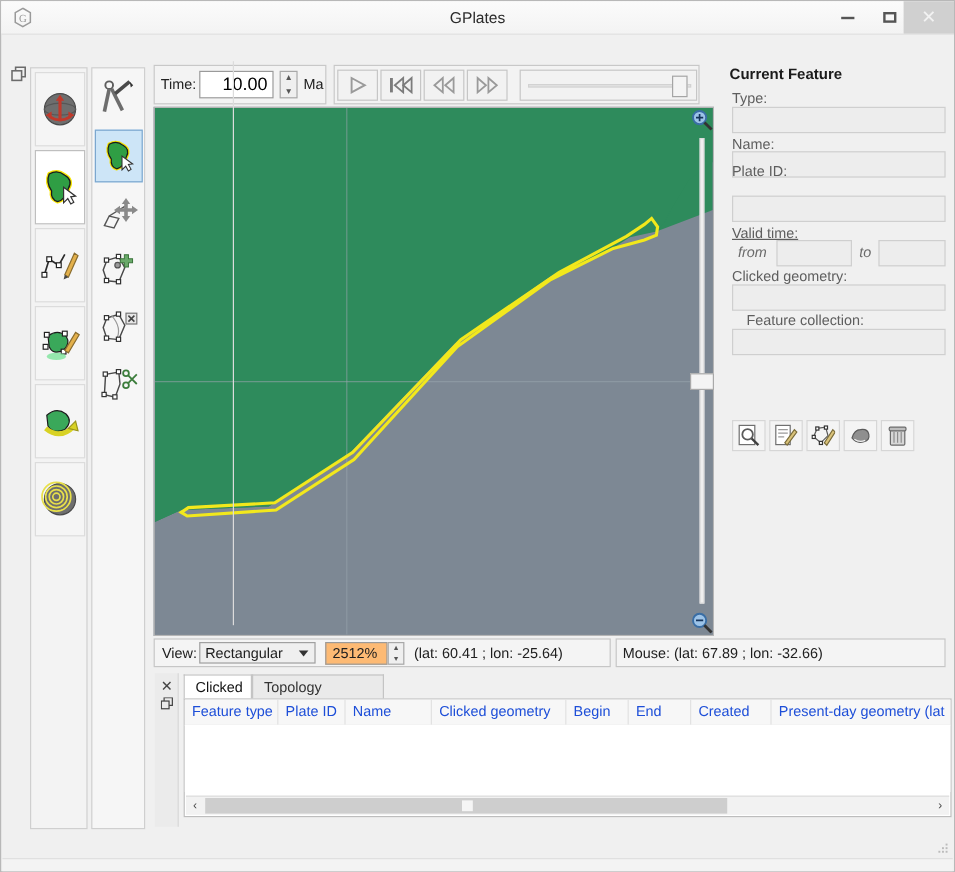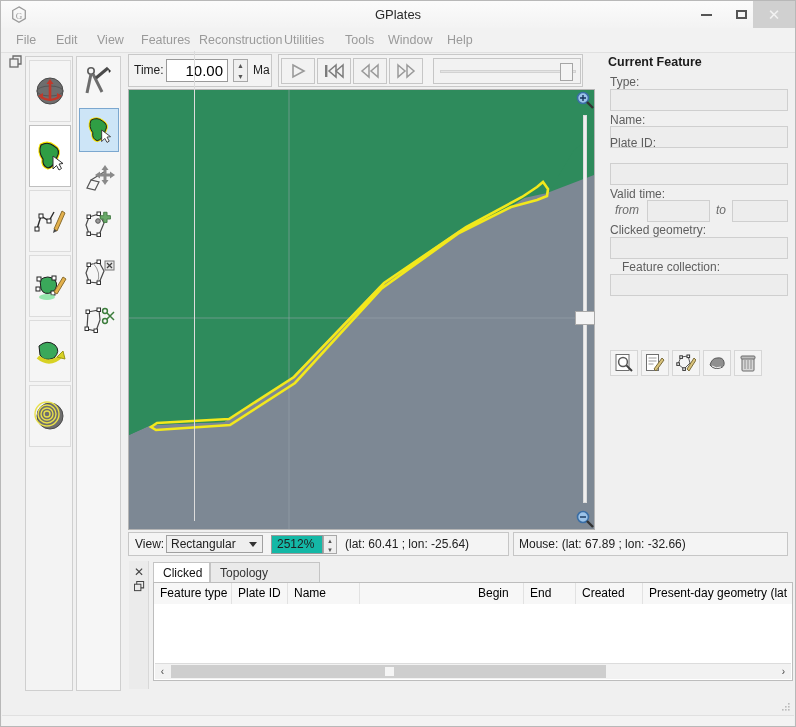--- a/index.html
+++ b/index.html
@@ -155,21 +155,21 @@
     background: #efefef; border: 1px solid #a0a0a0; box-sizing: border-box;
     font-size: 12px; line-height: 16px; padding-left: 4px;
   }
   .combo .arrow {
     position: absolute; right: 5px; top: 6px;
     width: 0; height: 0; border-left: 4px solid transparent;
     border-right: 4px solid transparent; border-top: 5px solid #333;
   }
   .zoombox {
     position: absolute; left: 270px; top: 534px; width: 52px; height: 19px;
-    background: #14b8a6; border: 1px solid #9a9a9a; box-sizing: border-box;
+    background: #fdba74; border: 1px solid #9a9a9a; box-sizing: border-box;
     font-size: 12px; line-height: 17px; padding-left: 5px;
   }
   .zoomspin {
     position: absolute; left: 322px; top: 534px; width: 14px; height: 19px;
     border: 1px solid #a8a8a8; background: #efefef; box-sizing: border-box;
   }
   .zoomspin .up, .zoomspin .dn {
     position: absolute; left: 0; width: 12px; height: 9px;
     display: flex; align-items: center; justify-content: center;
     font-size: 6px; color: #555;
@@ -202,21 +202,21 @@
   .tablebox {
     position: absolute; left: 152px; top: 581px; width: 640px; height: 99px;
     background: #ffffff; border: 1px solid #bdbdbd; box-sizing: border-box;
   }
   .thead {
     position: absolute; left: 0; top: 0; width: 638px; height: 21px;
     background: #f7f7f7; border-bottom: 1px solid #d4d4d4;
   }
   .th {
     position: absolute; top: 0; height: 21px; line-height: 21px;
-    font-size: 12px; color: #000000; padding-left: 6px;
+    font-size: 12px; color: #1d4ed8; padding-left: 6px;
     border-right: 1px solid #e2e2e2; box-sizing: border-box;
     white-space: nowrap; overflow: hidden;
   }
   .tbody { position: absolute; left: 0; top: 21px; width: 638px; height: 56px; background: #fff; }
   .hscroll {
     position: absolute; left: 1px; bottom: 1px; width: 636px; height: 16px;
     background: #f2f2f2; border-top: 1px solid #dcdcdc; box-sizing: border-box;
   }
   .hscroll .arrowbtn {
     position: absolute; top: 0; width: 15px; height: 15px;
@@ -273,31 +273,20 @@
       <div class="glyph-min"></div>
     </div>
     <div class="winbtn max">
       <div class="glyph-max"></div>
     </div>
     <div class="winbtn close">
       <div class="glyph-close">✕</div>
     </div>
   </div>
 
-  <div class="menubar">
-    <div class="menu-item" style="left:8px">File</div>
-    <div class="menu-item" style="left:48px">Edit</div>
-    <div class="menu-item" style="left:89px">View</div>
-    <div class="menu-item" style="left:133px">Features</div>
-    <div class="menu-item" style="left:191px">Reconstruction</div>
-    <div class="menu-item" style="left:276px">Utilities</div>
-    <div class="menu-item" style="left:337px">Tools</div>
-    <div class="menu-item" style="left:380px">Window</div>
-    <div class="menu-item" style="left:439px">Help</div>
-  </div>
 
   <svg class="undock-handle" viewBox="0 0 14 14">
     <rect x="1" y="4" width="8" height="8" fill="none" stroke="#6b6b6b" stroke-width="1.3"></rect>
     <polyline points="4,4 4,1 12,1 12,9 9,9" fill="none" stroke="#6b6b6b" stroke-width="1.3"></polyline>
   </svg>
 
   <div class="lefttools">
     <div class="toolbtn" style="top:3px">
       <svg width="36" height="36" viewBox="0 0 36 36">
         <circle cx="18" cy="18" r="13" fill="#6e6e6e" stroke="#4a4a4a"></circle>
@@ -513,20 +502,21 @@
   <div class="tabrow">
     <div class="tab active" style="left:0px; width:57px;">Clicked</div>
     <div class="tab" style="left:57px; width:110px;">Topology Sections</div>
   </div>
 
   <div class="tablebox">
     <div class="thead">
       <div class="th" style="left:0px;   width:78px;">Feature type</div>
       <div class="th" style="left:78px;  width:56px;">Plate ID</div>
       <div class="th" style="left:134px; width:72px;">Name</div>
+      <div class="th" style="left:206px; width:112px;">Clicked geometry</div>
       <div class="th" style="left:318px; width:52px;">Begin</div>
       <div class="th" style="left:370px; width:52px;">End</div>
       <div class="th" style="left:422px; width:67px;">Created</div>
       <div class="th" style="left:489px; width:149px; border-right:none;">Present-day geometry (lat</div>
     </div>
     <div class="tbody"></div>
     <div class="hscroll">
       <div class="arrowbtn" style="left:0px;">‹</div>
       <div class="thumb">
         <div class="grip"></div>
@@ -553,21 +543,21 @@
 
     <div class="cf-label" style="left:9px; top:24px;">Type:</div>
     <div class="cf-field" style="left:9px; top:38px; width:178px;"></div>
 
     <div class="cf-label" style="left:9px; top:62px;">Name:</div>
     <div class="cf-field" style="left:9px; top:75px; width:178px;"></div>
 
     <div class="cf-label" style="left:9px; top:85px;">Plate ID:</div>
     <div class="cf-field" style="left:9px; top:112px; width:178px;"></div>
 
-    <div class="cf-label" style="left:9px; top:136px;">Valid time:</div>
+    <div class="cf-label" style="left:9px; top:136px;text-decoration:underline;">Valid time:</div>
     <div class="cf-italic" style="left:14px; top:152px;">from</div>
     <div class="cf-field" style="left:46px; top:149px; width:63px;"></div>
     <div class="cf-italic" style="left:115px; top:152px;">to</div>
     <div class="cf-field" style="left:131px; top:149px; width:56px;"></div>
 
     <div class="cf-label" style="left:9px; top:172px;">Clicked geometry:</div>
     <div class="cf-field" style="left:9px; top:186px; width:178px;"></div>
 
     <div class="cf-label" style="left:9px; top:209px;margin-left:12px;">Feature collection:</div>
     <div class="cf-field" style="left:9px; top:223px; width:178px;"></div>

